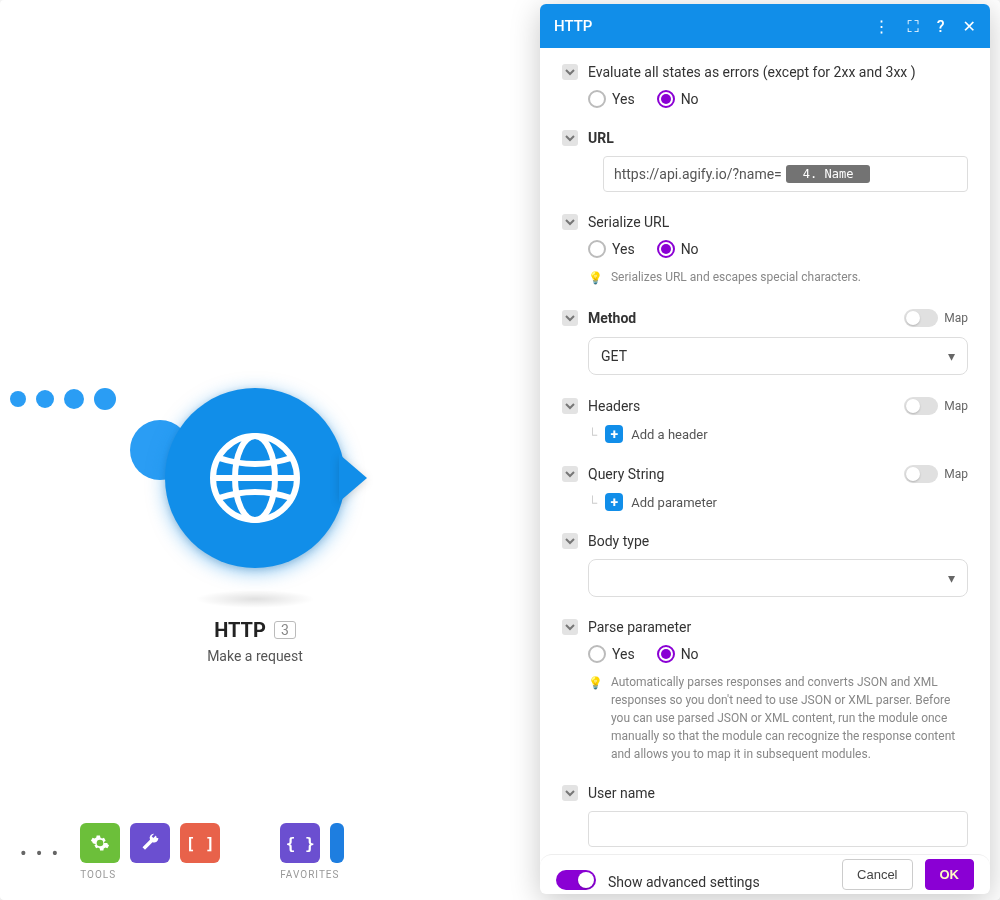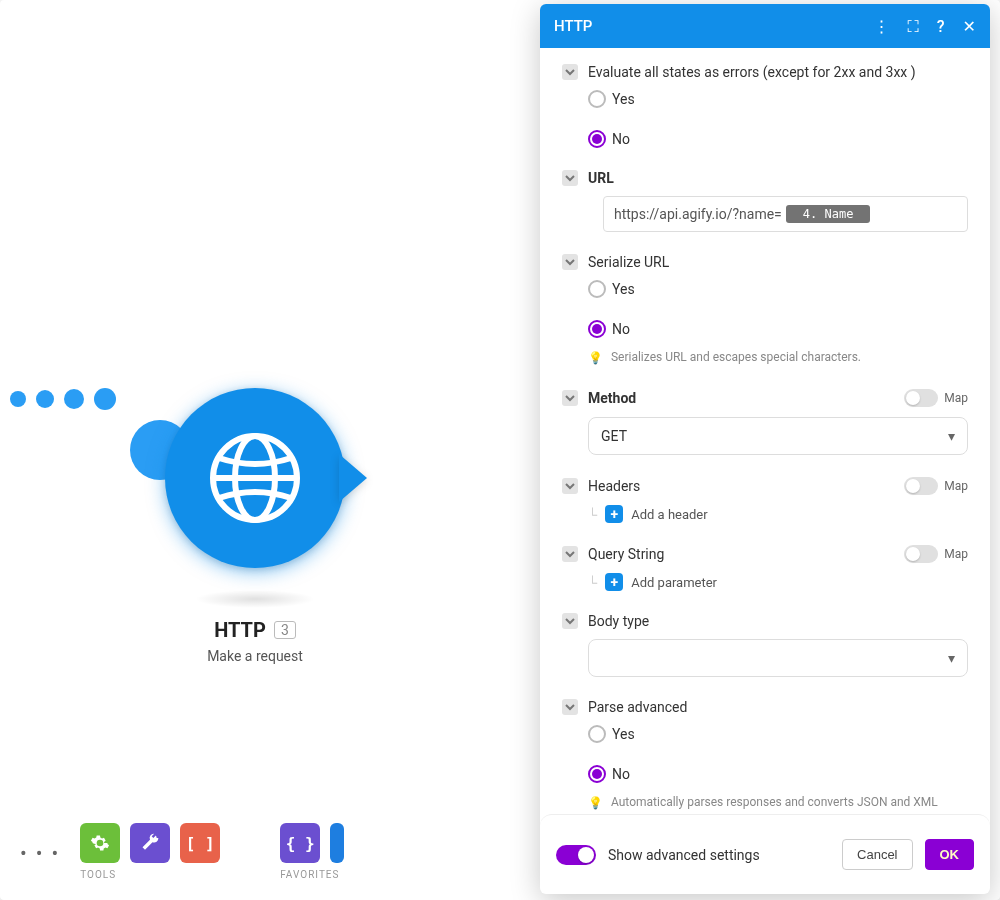--- a/index.html
+++ b/index.html
@@ -53,42 +53,42 @@
 .chev { width: 16px; height: 16px; background: #e3e3e3; border-radius: 3px; display: flex; align-items: center; justify-content: center; color: #777; }
 .chev svg { width: 10px; height: 10px; }
 .field-label { font-size: 14px; color: #333; flex: 1; }
 .field-label.bold { font-weight: 700; }
 
 .map-toggle { display: flex; align-items: center; gap: 6px; }
 .switch { position: relative; width: 34px; height: 18px; background: #e0e0e0; border-radius: 10px; }
 .switch::after { content: ""; position: absolute; width: 14px; height: 14px; background: #fff; border-radius: 50%; top: 2px; left: 2px; box-shadow: 0 1px 2px rgba(0,0,0,.2); }
 .map-label { font-size: 12px; color: #666; }
 
-.radio-row { display: flex; gap: 22px; margin-left: 26px; flex-direction: column; }
+.radio-row { display: flex; gap: 22px; margin-left: 26px; }
 .radio-opt { display: flex; align-items: center; gap: 6px; font-size: 14px; color: #333; }
 .radio { width: 18px; height: 18px; border: 2px solid #bbb; border-radius: 50%; display: inline-block; position: relative; }
 .radio.checked { border-color: #8a00d4; }
 .radio.checked::after { content: ""; position: absolute; inset: 2px; background: #8a00d4; border-radius: 50%; }
 
 .input-box { margin-left: 41px; border: 1px solid #ddd; border-radius: 4px; padding: 8px 10px; font-size: 14px; color: #555; display: flex; align-items: center; gap: 4px; }
 .pill { background: #737373; color: #fff; font-family: ui-monospace, Menlo, Consolas, monospace; font-size: 12px; padding: 2px 17px; border-radius: 3px; }
 
 .hint-row { display: flex; align-items: flex-start; gap: 8px; margin-left: 26px; margin-top: 10px; font-size: 12px; color: #888; line-height: 1.5; }
 .bulb { color: #f5a623; flex-shrink: 0; margin-top: 1px; }
 
 .select-box { margin-left: 26px; border: 1px solid #ddd; border-radius: 8px; padding: 10px 12px; font-size: 14px; color: #333; display: flex; align-items: center; justify-content: space-between; }
 .select-arrow { color: #666; }
 
 .tree-item { display: flex; align-items: center; gap: 8px; margin-left: 26px; font-size: 13px; color: #555; }
 .tree-line { color: #ccc; }
 .plus-btn { width: 18px; height: 18px; background: #118ee9; border-radius: 4px; color: #fff; display: flex; align-items: center; justify-content: center; font-size: 14px; font-weight: 700; }
 
 .empty-input { margin-left: 26px; border: 1px solid #ddd; border-radius: 4px; height: 36px; }
 
-.panel-footer { border-top: 1px solid #eee; padding: 24px 16px; display: flex; align-items: center; gap: 12px; border-radius: 12px; }
+.panel-footer { border-top: 1px solid #eee; padding: 4px 16px; display: flex; align-items: flex-end; gap: 12px; border-radius: 12px; }
 .footer-switch { position: relative; width: 40px; height: 20px; background: #8a00d4; border-radius: 11px; }
 .footer-switch::after { content: ""; position: absolute; width: 16px; height: 16px; background: #fff; border-radius: 50%; top: 2px; right: 2px; box-shadow: 0 1px 2px rgba(0,0,0,.2); }
 .footer-label { font-size: 14px; color: #333; flex: 1; }
 .btn { border-radius: 4px; padding: 7px 14px; font-size: 13px; cursor: pointer; }
 .btn-cancel { background: #fff; border: 1px solid #ccc; color: #444; }
 .btn-ok { background: #8a00d4; border: 1px solid #8a00d4; color: #fef9c3; font-weight: 600; }
 </style>
 </head>
 <body>
 
@@ -304,21 +304,21 @@
       </div>
     </div>
 
     <div class="field">
       <div class="field-label-row">
         <span class="chev">
             <svg viewBox="0 0 10 10">
               <path d="M1 3l4 4 4-4" stroke="#777" stroke-width="2" fill="none"></path>
             </svg>
           </span>
-        <span class="field-label">Parse advanced</span>
+        <span class="field-label">Parse parameter</span>
       </div>
       <div class="radio-row">
         <label class="radio-opt">
             <span class="radio"></span>
             <span>Yes</span>
           </label>
         <label class="radio-opt">
             <span class="radio checked"></span>
             <span>No</span>
           </label>

